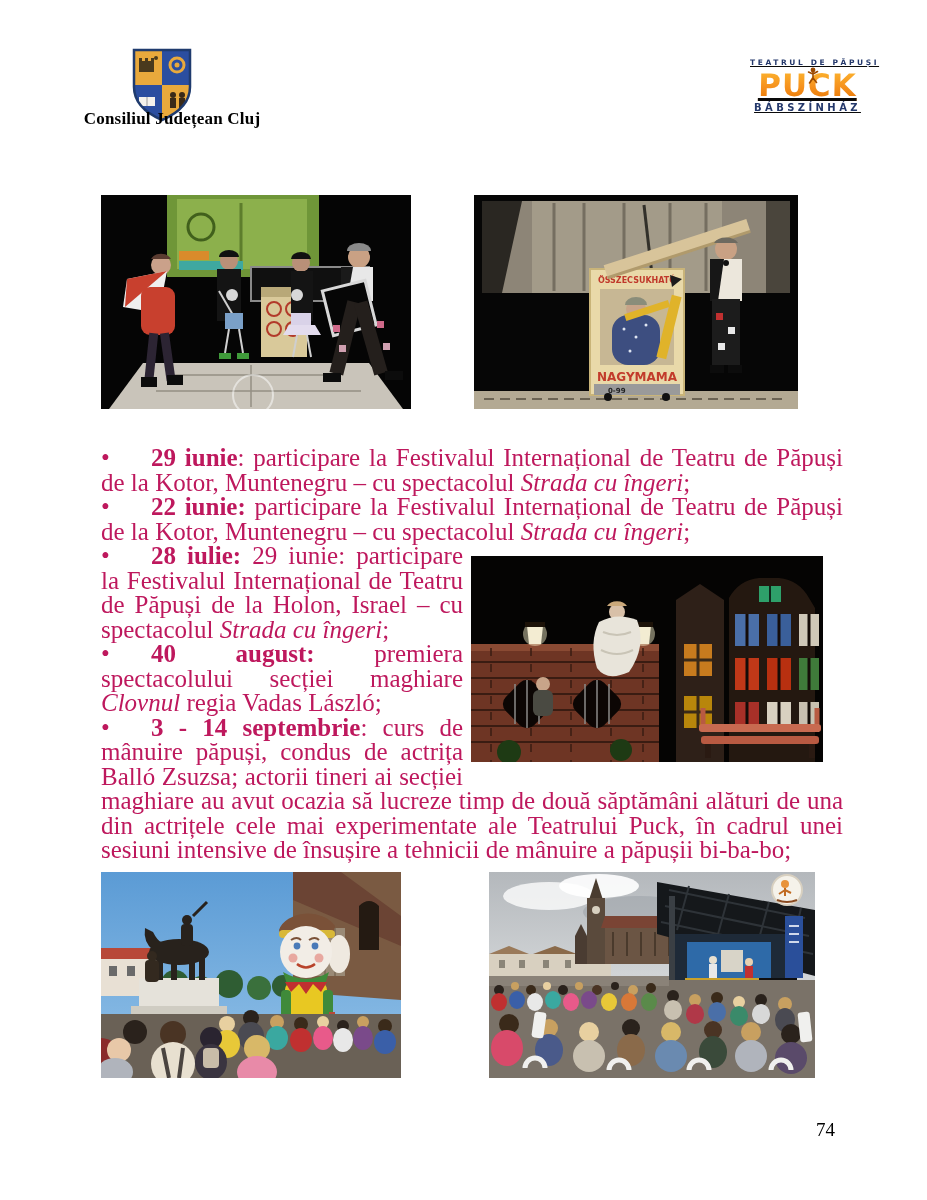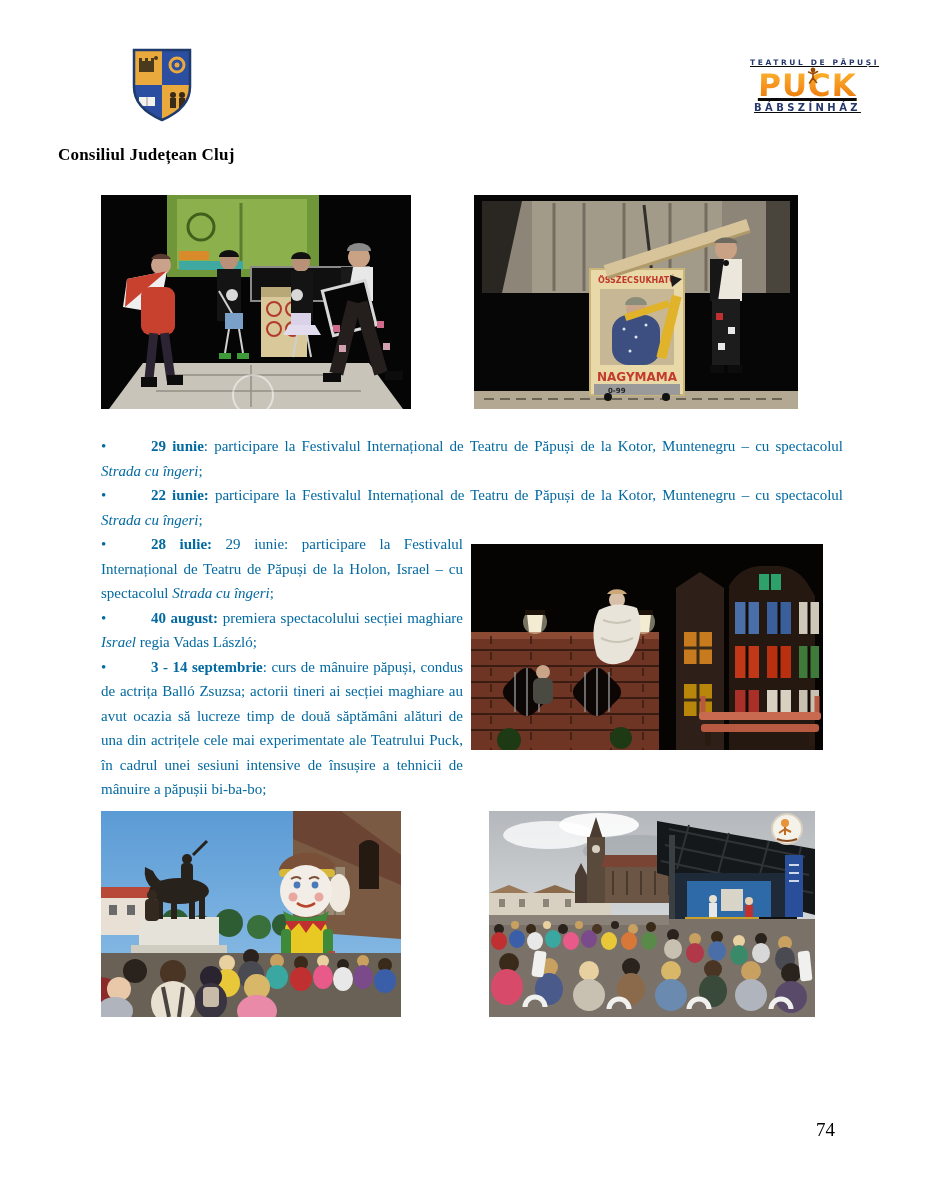--- a/index.html
+++ b/index.html
@@ -3,22 +3,22 @@
 <meta charset="utf-8">
 <style>
   html,body{margin:0;padding:0;background:#888;}
   .page{
     position:relative;width:927px;height:1200px;background:#ffffff;
     margin:0 auto;overflow:hidden;
     font-family:"Liberation Serif", serif;color:#0a0a0a;
   }
   
   .cj-logo{position:absolute;left:131px;top:47px;width:62px;height:76px;}
-  .cj-name{position:absolute;left:58px;top:109px;width:228px;
-    font-weight:bold;font-size:17px;letter-spacing:.2px;color:#000;white-space:nowrap;margin-top:36px;}
+  .cj-name{position:absolute;left:58px;top:109px;width:228px;text-align:center;
+    font-weight:bold;font-size:17px;letter-spacing:.2px;color:#000;white-space:nowrap;}
   .puck{position:absolute;left:750px;top:58px;width:115px;text-align:center;
     font-family:"DejaVu Sans", sans-serif;text-decoration:underline;}
   .puck-top{font-size:7.5px;font-weight:bold;letter-spacing:2.6px;color:#24386B;white-space:nowrap;}
   .puck-word{position:relative;display:block;font-size:31px;line-height:34px;font-weight:800;
     letter-spacing:1px;margin:1px 0 0 0;
     background:linear-gradient(#FCB831,#F6921E 55%,#E87504);
     -webkit-background-clip:text;background-clip:text;color:transparent;
     transform:skewX(-1deg);}
   .puck-fig{position:absolute;left:57px;top:9px;width:12px;height:17px;}
   .puck-bottom{font-size:10px;font-weight:bold;letter-spacing:3.4px;color:#24386B;white-space:nowrap;}
@@ -26,22 +26,22 @@
   .photo{position:absolute;overflow:hidden;background:#000;}
   .photo svg{display:block;}
   #photo1{left:101px;top:195px;width:310px;height:214px;}
   #photo2{left:474px;top:195px;width:324px;height:214px;}
   .photo-float{float:right;width:352px;height:206px;margin:12px 20px 10px 8px;
     overflow:hidden;background:#000;}
   .photo-row{clear:both;display:flex;margin-top:9px;}
   #photo4{position:relative;width:300px;height:206px;overflow:hidden;background:#6fa8dc;}
   #photo5{position:relative;width:326px;height:206px;overflow:hidden;margin-left:88px;background:#cfd2d4;}
   
-  .content{position:absolute;left:101px;top:434px;width:742px;
-    font-size:15px;line-height:24.5px;text-align:justify;color:#0369a1;}
+  .content{position:absolute;left:101px;top:446px;width:742px;
+    font-size:25px;line-height:24.5px;text-align:justify;color:#be185d;}
   .content p{margin:0;padding:0;}
   .bmark{display:inline-block;width:50px;}
   .svgtext{font-family:"DejaVu Sans", sans-serif;font-weight:bold;}
   .pagenum{position:absolute;left:816px;top:1119px;font-size:19px;color:#000;}
 </style>
 </head>
 <body>
 
 <div class="page">
 
@@ -294,21 +294,21 @@
         <g>
           <rect x="228" y="168" width="122" height="8" rx="3" fill="#c86a50"></rect>
           <rect x="230" y="180" width="118" height="8" rx="3" fill="#b85a42"></rect>
           <rect x="234" y="188" width="6" height="14" fill="#2a1a12"></rect>
               <rect x="338" y="188" width="6" height="14" fill="#2a1a12"></rect>
           <path d="M232,168 V152 M346,168 V152" stroke="#b85a42" stroke-width="5"></path>
         </g>
       </svg></span>
       <span class="bmark">•</span><b>28 iulie:</b><span> </span><span>29 iunie: participare la Festivalul Internațional de Teatru de Păpuși de la Holon, Israel – cu spectacolul </span><i>Strada cu îngeri</i><span>;</span></p>
 
-    <p><span class="bmark">•</span><b>40 august:</b><span> </span><span>premiera spectacolului secției maghiare </span><i>Israel</i><span> regia Vadas László;</span></p>
+    <p><span class="bmark">•</span><b>40 august:</b><span> </span><span>premiera spectacolului secției maghiare </span><i>Clovnul</i><span> regia Vadas László;</span></p>
     <p><span class="bmark">•</span><b>3 - 14 septembrie</b><span>: </span><span>curs de mânuire păpuși, condus de actrița Balló Zsuzsa; actorii tineri ai secției maghiare au avut ocazia să lucreze timp de două săptămâni alături de una din actrițele cele mai experimentate ale Teatrului Puck, în cadrul unei sesiuni intensive de însușire a tehnicii de mânuire a păpușii bi-ba-bo;</span><i></i><span></span></p>
 
     <div class="photo-row">
       <div id="photo4">
         <svg width="300" height="206" viewBox="0 0 300 206">
           <defs>
               <linearGradient id="sky4" x1="0" y1="0" x2="0" y2="1">
                 <stop offset="0" stop-color="#5b9bd5"></stop>
                 <stop offset="1" stop-color="#93c2e8"></stop>
               </linearGradient>

